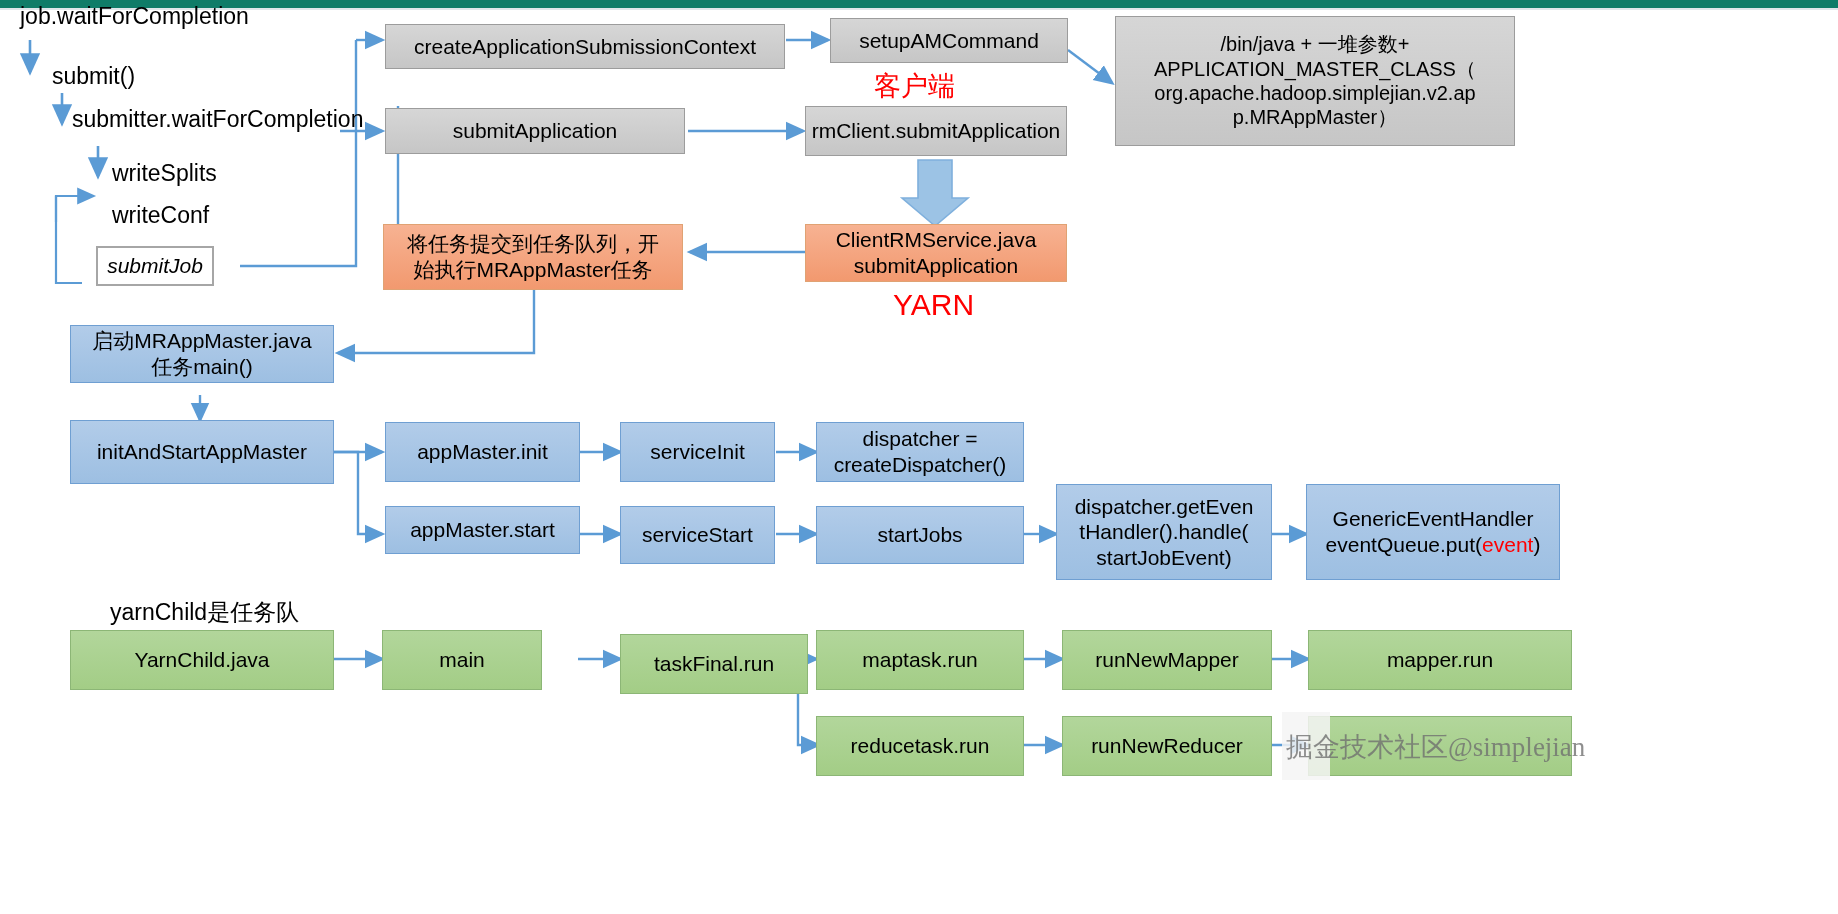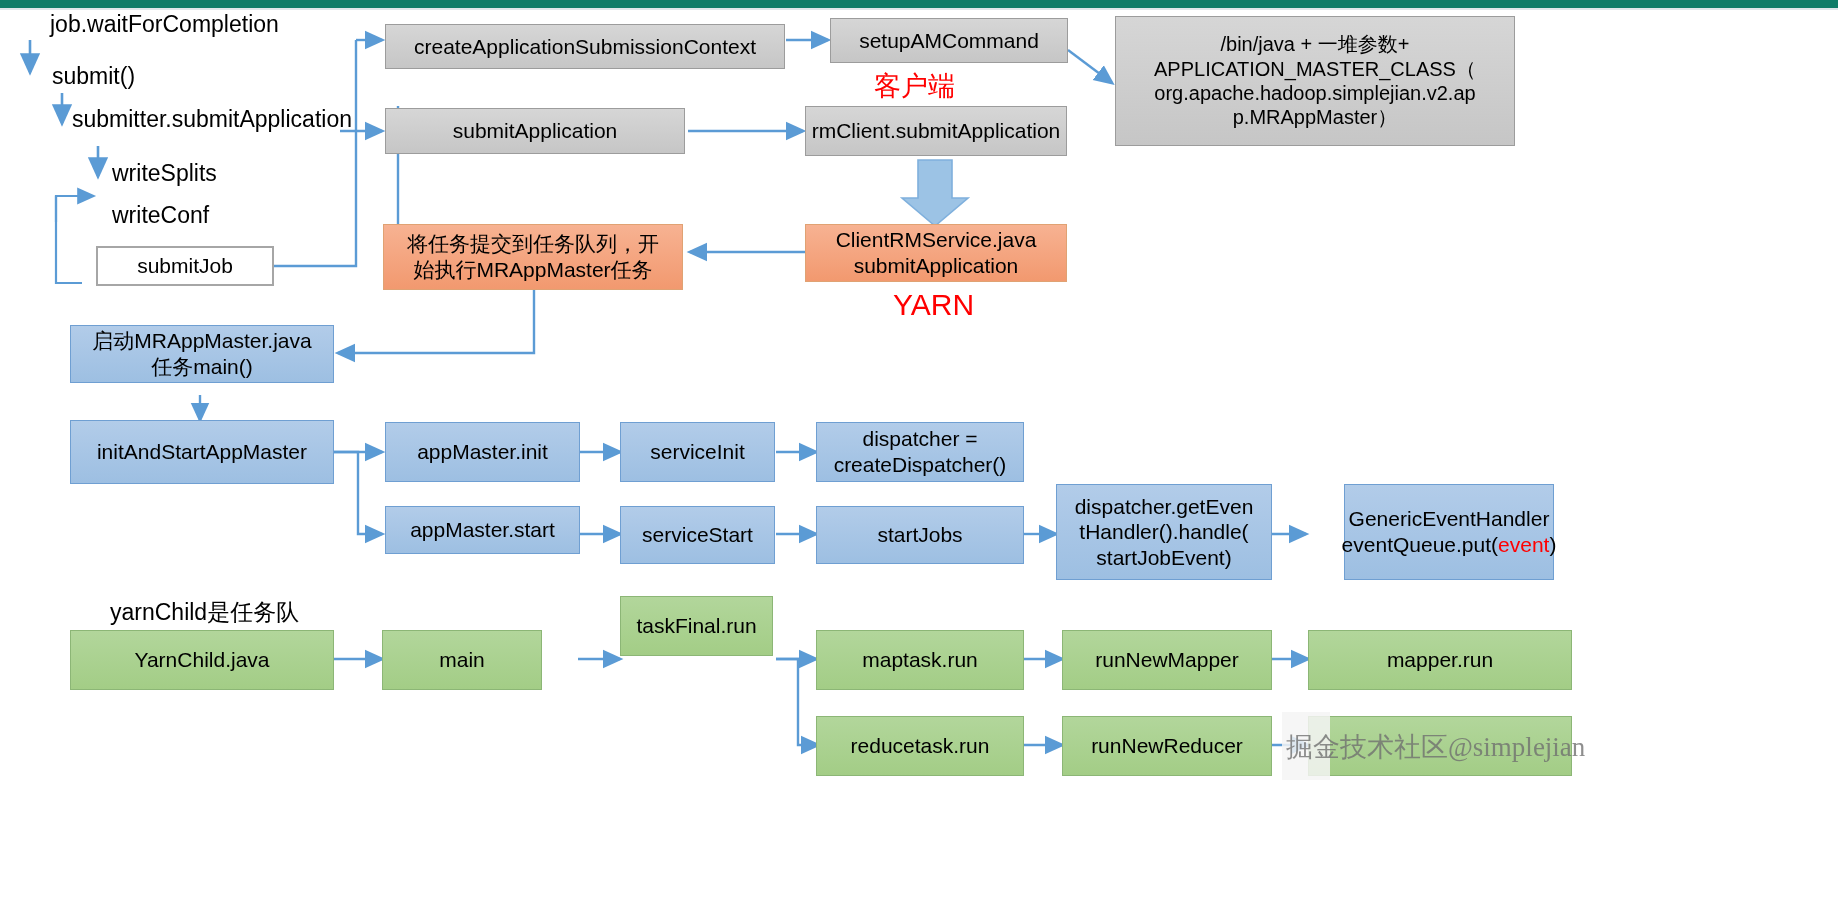--- a/index.html
+++ b/index.html
@@ -114,27 +114,27 @@
       <path d="M1024,745 L1062,745"></path>
       <path d="M1272,659 L1308,659"></path>
       <path d="M1272,745 L1308,745"></path>
     </g>
 
     <g>
       <path d="M918,160 L952,160 L952,198 L968,198 L935,226 L902,198 L918,198 Z" fill="#9cc3e5" stroke="#7fb0dd" stroke-width="1.6"></path>
     </g>
   </svg>
 
-  <div class="plain" style="left:20px;top:10px;margin-left:30px;">job.waitForCompletion</div>
+  <div class="plain" style="left:20px;top:2px;">job.waitForCompletion</div>
   <div class="plain" style="left:52px;top:62px;text-align:right;">submit()</div>
-  <div class="plain" style="left:72px;top:105px;">submitter.submitApplication</div>
+  <div class="plain" style="left:72px;top:105px;">submitter.waitForCompletion</div>
   <div class="plain" style="left:112px;top:159px;">writeSplits</div>
   <div class="plain" style="left:112px;top:201px;">writeConf</div>
 
-  <div class="node white" style="left:96px;top:246px;width:178px;height:40px;">submitJob</div>
+  <div class="node white" style="left:96px;top:246px;width:118px;height:40px;font-style:italic;">submitJob</div>
 
   <div class="node graygrad" style="left:385px;top:24px;width:400px;height:45px;">createApplicationSubmissionContext</div>
 
   <div class="node graygrad" style="left:830px;top:18px;width:238px;height:45px;">setupAMCommand</div>
 
   <div class="label-red" style="left:874px;top:68px;">客户端</div>
 
   <div class="node graygrad" style="left:385px;top:108px;width:300px;height:46px;">submitApplication</div>
 
   <div class="node graygrad" style="left:805px;top:106px;width:262px;height:50px;white-space:pre-line;">rmClient.submitApplication</div>
@@ -167,35 +167,35 @@
   <div class="node blue2" style="left:385px;top:506px;width:195px;height:48px;">appMaster.start</div>
 
   <div class="node blue2" style="left:620px;top:506px;width:155px;height:58px;">serviceStart</div>
 
   <div class="node blue2" style="left:816px;top:506px;width:208px;height:58px;">startJobs</div>
 
   <div class="node blue2" style="left:1056px;top:484px;width:216px;height:96px;white-space:pre-line;">dispatcher.getEven
 tHandler().handle(
 startJobEvent)</div>
 
-  <div class="node blue2" style="left:1306px;top:484px;width:210px;height:96px;flex-direction:column;margin-left:38px;">
+  <div class="node blue2" style="left:1306px;top:484px;width:254px;height:96px;flex-direction:column;">
     <span>GenericEventHandler</span>
     <span>
       <span>eventQueue.put(</span><span class="redword">event</span><span>)</span>
     </span>
   </div>
 
   <div class="plain-multi" style="left:110px;top:598px;white-space:pre-line;">yarnChild是任务队
 列里面执行的任务</div>
 
   <div class="node green2" style="left:70px;top:630px;width:264px;height:60px;">YarnChild.java</div>
 
   <div class="node green2" style="left:382px;top:630px;width:160px;height:60px;">main</div>
 
-  <div class="node green2" style="left:620px;top:596px;width:153px;height:60px;">taskFinal.run</div>
+  <div class="node green2" style="left:620px;top:634px;width:188px;height:60px;">taskFinal.run</div>
 
   <div class="node green2" style="left:816px;top:630px;width:208px;height:60px;">maptask.run</div>
 
   <div class="node green2" style="left:1062px;top:630px;width:210px;height:60px;">runNewMapper</div>
 
   <div class="node green2" style="left:1308px;top:630px;width:264px;height:60px;">mapper.run</div>
 
   <div class="node green2" style="left:816px;top:716px;width:208px;height:60px;">reducetask.run</div>
 
   <div class="node green2" style="left:1062px;top:716px;width:210px;height:60px;">runNewReducer</div>

